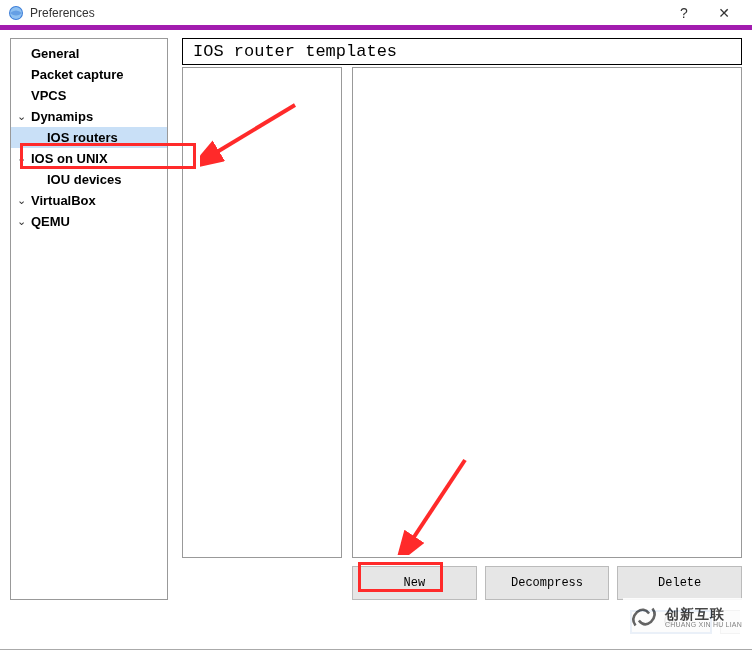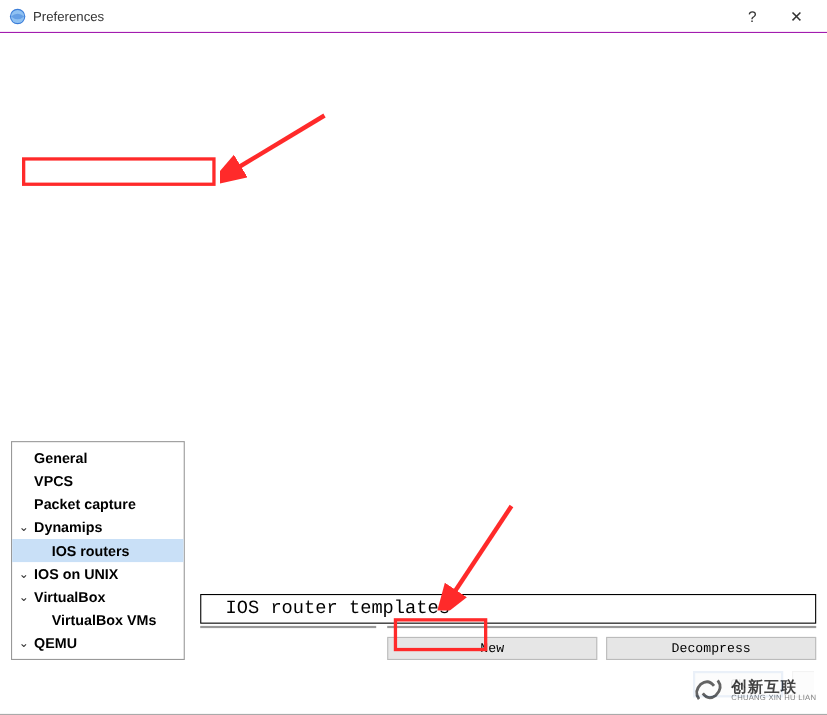--- a/index.html
+++ b/index.html
@@ -12,41 +12,40 @@
     height: 650px;
     overflow: hidden;
     position: relative;
   }
   .titlebar {
     height: 30px;
     display: flex;
     align-items: center;
     padding: 0 8px;
     background: #fff;
-    border-bottom: 1px solid #a21caf;
+    border-bottom: 5px solid #a21caf;
   }
   .app-icon {
     width: 16px; height: 16px;
     margin-right: 6px;
     display:inline-flex;align-items:center;justify-content:center;
   }
   .app-icon svg{width:16px;height:16px}
   .title-text { font-size: 12px; color: #333; }
   .title-spacer { flex: 1; }
   .title-btn {
     width: 40px; height: 30px;
     display: flex; align-items: center; justify-content: center;
     font-size: 14px; color: #333;
     cursor: pointer;
   }
   .main {
     display: flex;
     padding: 8px 10px 0 10px;
     height: 570px;
-    align-items: flex-end;
   }
   .sidebar {
     width: 158px;
     border: 1px solid #999;
     background: #fff;
     padding: 4px 0;
     overflow: hidden;
   }
   .tree-item {
     display: flex; align-items: center;
@@ -72,21 +71,21 @@
   .content {
     flex: 1;
     margin-left: 14px;
     display: flex;
     flex-direction: column;
   }
   .content-header {
     border: 1px solid #000;
     font-family: "Courier New", monospace;
     font-size: 17px;
-    padding: 3px 22px;
+    padding: 3px 10px;
     margin-bottom: 2px;
   }
   .content-body {
     flex: 1;
     display: flex;
     gap: 10px;
   }
   .list-panel {
     width: 160px;
     border: 1px solid #999;
@@ -99,21 +98,21 @@
     position: relative;
   }
   .button-row {
     display: flex;
     gap: 8px;
     margin-top: 8px;
     margin-left: 170px;
   }
   .btn {
     flex: 1;
-    height: 21px;
+    height: 34px;
     background: #e6e6e6;
     border: 1px solid #bbb;
     font-family: "Courier New", monospace;
     font-size: 12px;
     display: flex; align-items: center; justify-content: center;
     cursor: pointer;
   }
   .btn:first-child{cursor:pointer}
   .bottom-bar {
     display: flex;
@@ -132,21 +131,21 @@
     cursor: pointer;
   }
   .dlg-btn.primary { border: 2px solid #2a6cc0; }
   .dlg-btn.cut { width:20px; border-right:none;}
   .arrow {
     position: absolute;
     pointer-events: none;
   }
   .watermark {
     position: absolute;
-    right: 6px; bottom: 4px;
+    right: 6px; bottom: 14px;
     display:flex;align-items:center;gap:4px;
     opacity:0.9;
     background:#fff;
     padding:2px 4px;
   }
   .watermark .wm-logo{
     width:34px;height:34px;border:none;
     display:flex;align-items:center;justify-content:center;
   }
   .watermark .wm-text{display:flex;flex-direction:column;line-height:1}
@@ -173,61 +172,62 @@
 
 <div class="main">
 
   <div class="sidebar">
     <div class="tree-item">
       <span class="expander"></span>
       <span class="lbl">General</span>
     </div>
     <div class="tree-item">
       <span class="expander"></span>
+      <span class="lbl">Packet capture</span>
+    </div>
+    <div class="tree-item">
+      <span class="expander"></span>
       <span class="lbl">VPCS</span>
     </div>
     <div class="tree-item">
-      <span class="expander"></span>
-      <span class="lbl">Packet capture</span>
-    </div>
-    <div class="tree-item">
       <span class="expander">⌄</span>
       <span class="lbl">Dynamips</span>
     </div>
     <div class="tree-item child selected">
       <span class="expander"></span>
       <span class="lbl">IOS routers</span>
     </div>
     <div class="tree-item">
       <span class="expander">⌄</span>
       <span class="lbl">IOS on UNIX</span>
     </div>
+    <div class="tree-item child">
+      <span class="expander"></span>
+      <span class="lbl">IOU devices</span>
+    </div>
     <div class="tree-item">
       <span class="expander">⌄</span>
       <span class="lbl">VirtualBox</span>
-    </div>
-    <div class="tree-item child">
-      <span class="expander"></span>
-      <span class="lbl">VirtualBox VMs</span>
     </div>
     <div class="tree-item">
       <span class="expander">⌄</span>
       <span class="lbl">QEMU</span>
     </div>
   </div>
 
   <div class="content">
     <div class="content-header">IOS router templates</div>
     <div class="content-body">
       <div class="list-panel"></div>
       <div class="detail-panel"></div>
     </div>
     <div class="button-row">
       <div class="btn">New</div>
       <div class="btn">Decompress</div>
+      <div class="btn">Delete</div>
     </div>
   </div>
 </div>
 
 <div class="bottom-bar">
   <div class="dlg-btn primary">OK</div>
   <div class="dlg-btn cut"></div>
 </div>
 
 <div class="highlight-box" style="left:20px;top:143px;width:176px;height:26px;"></div>

